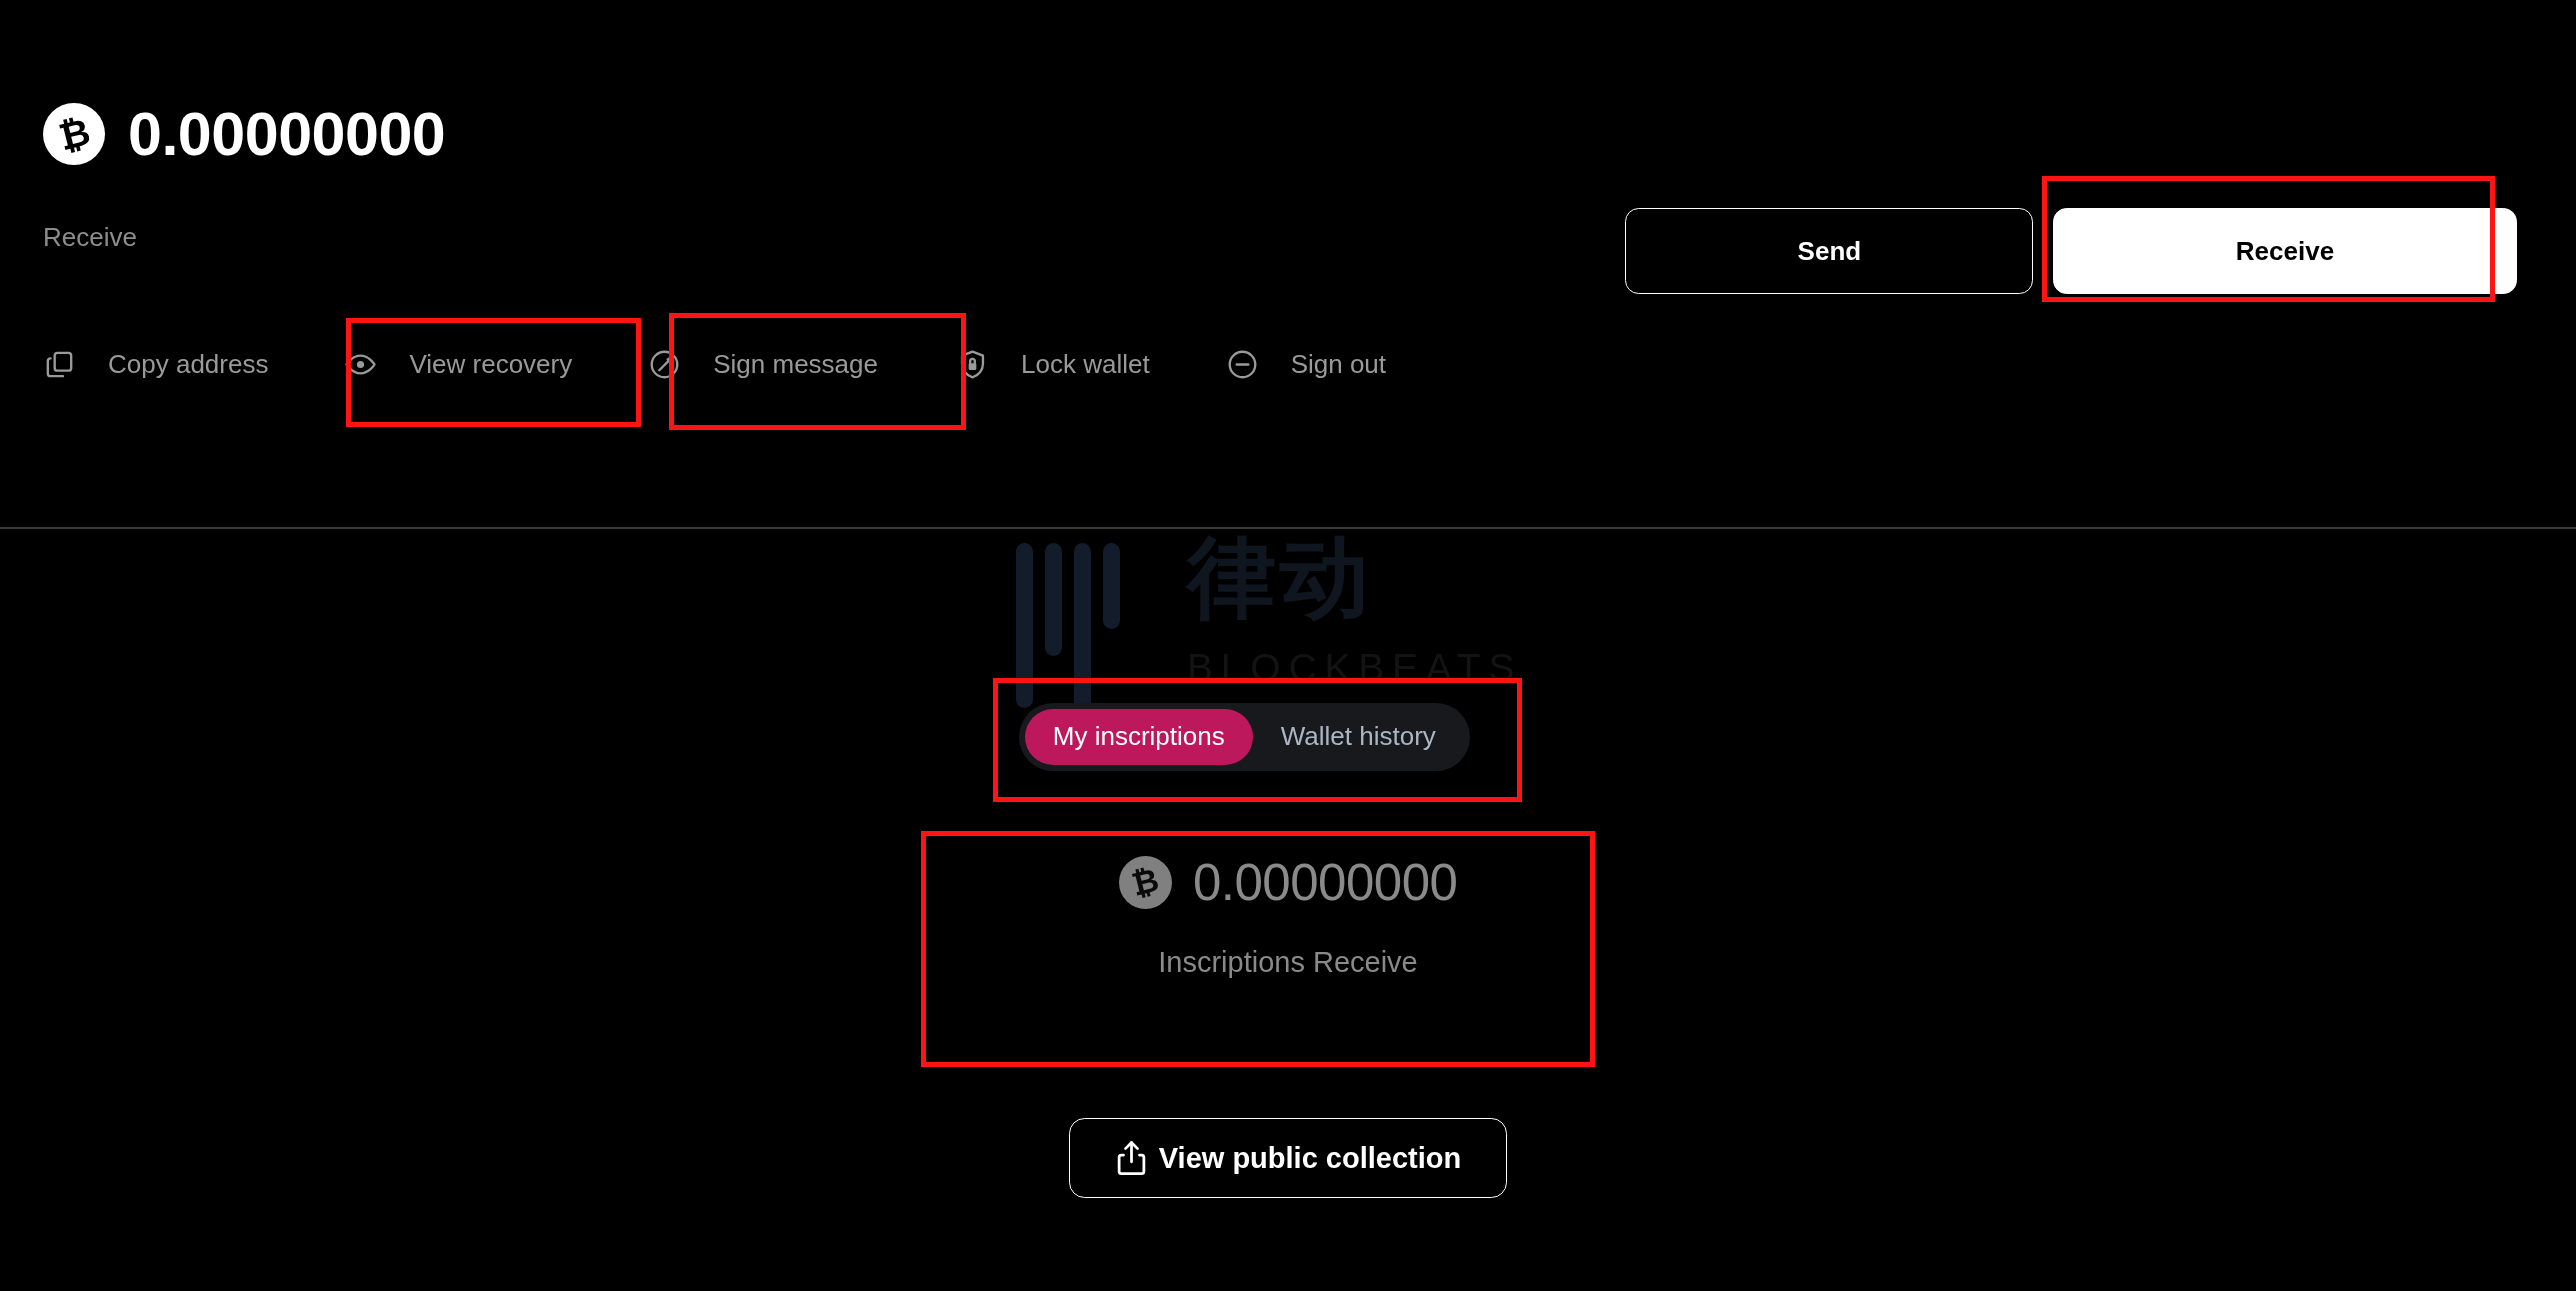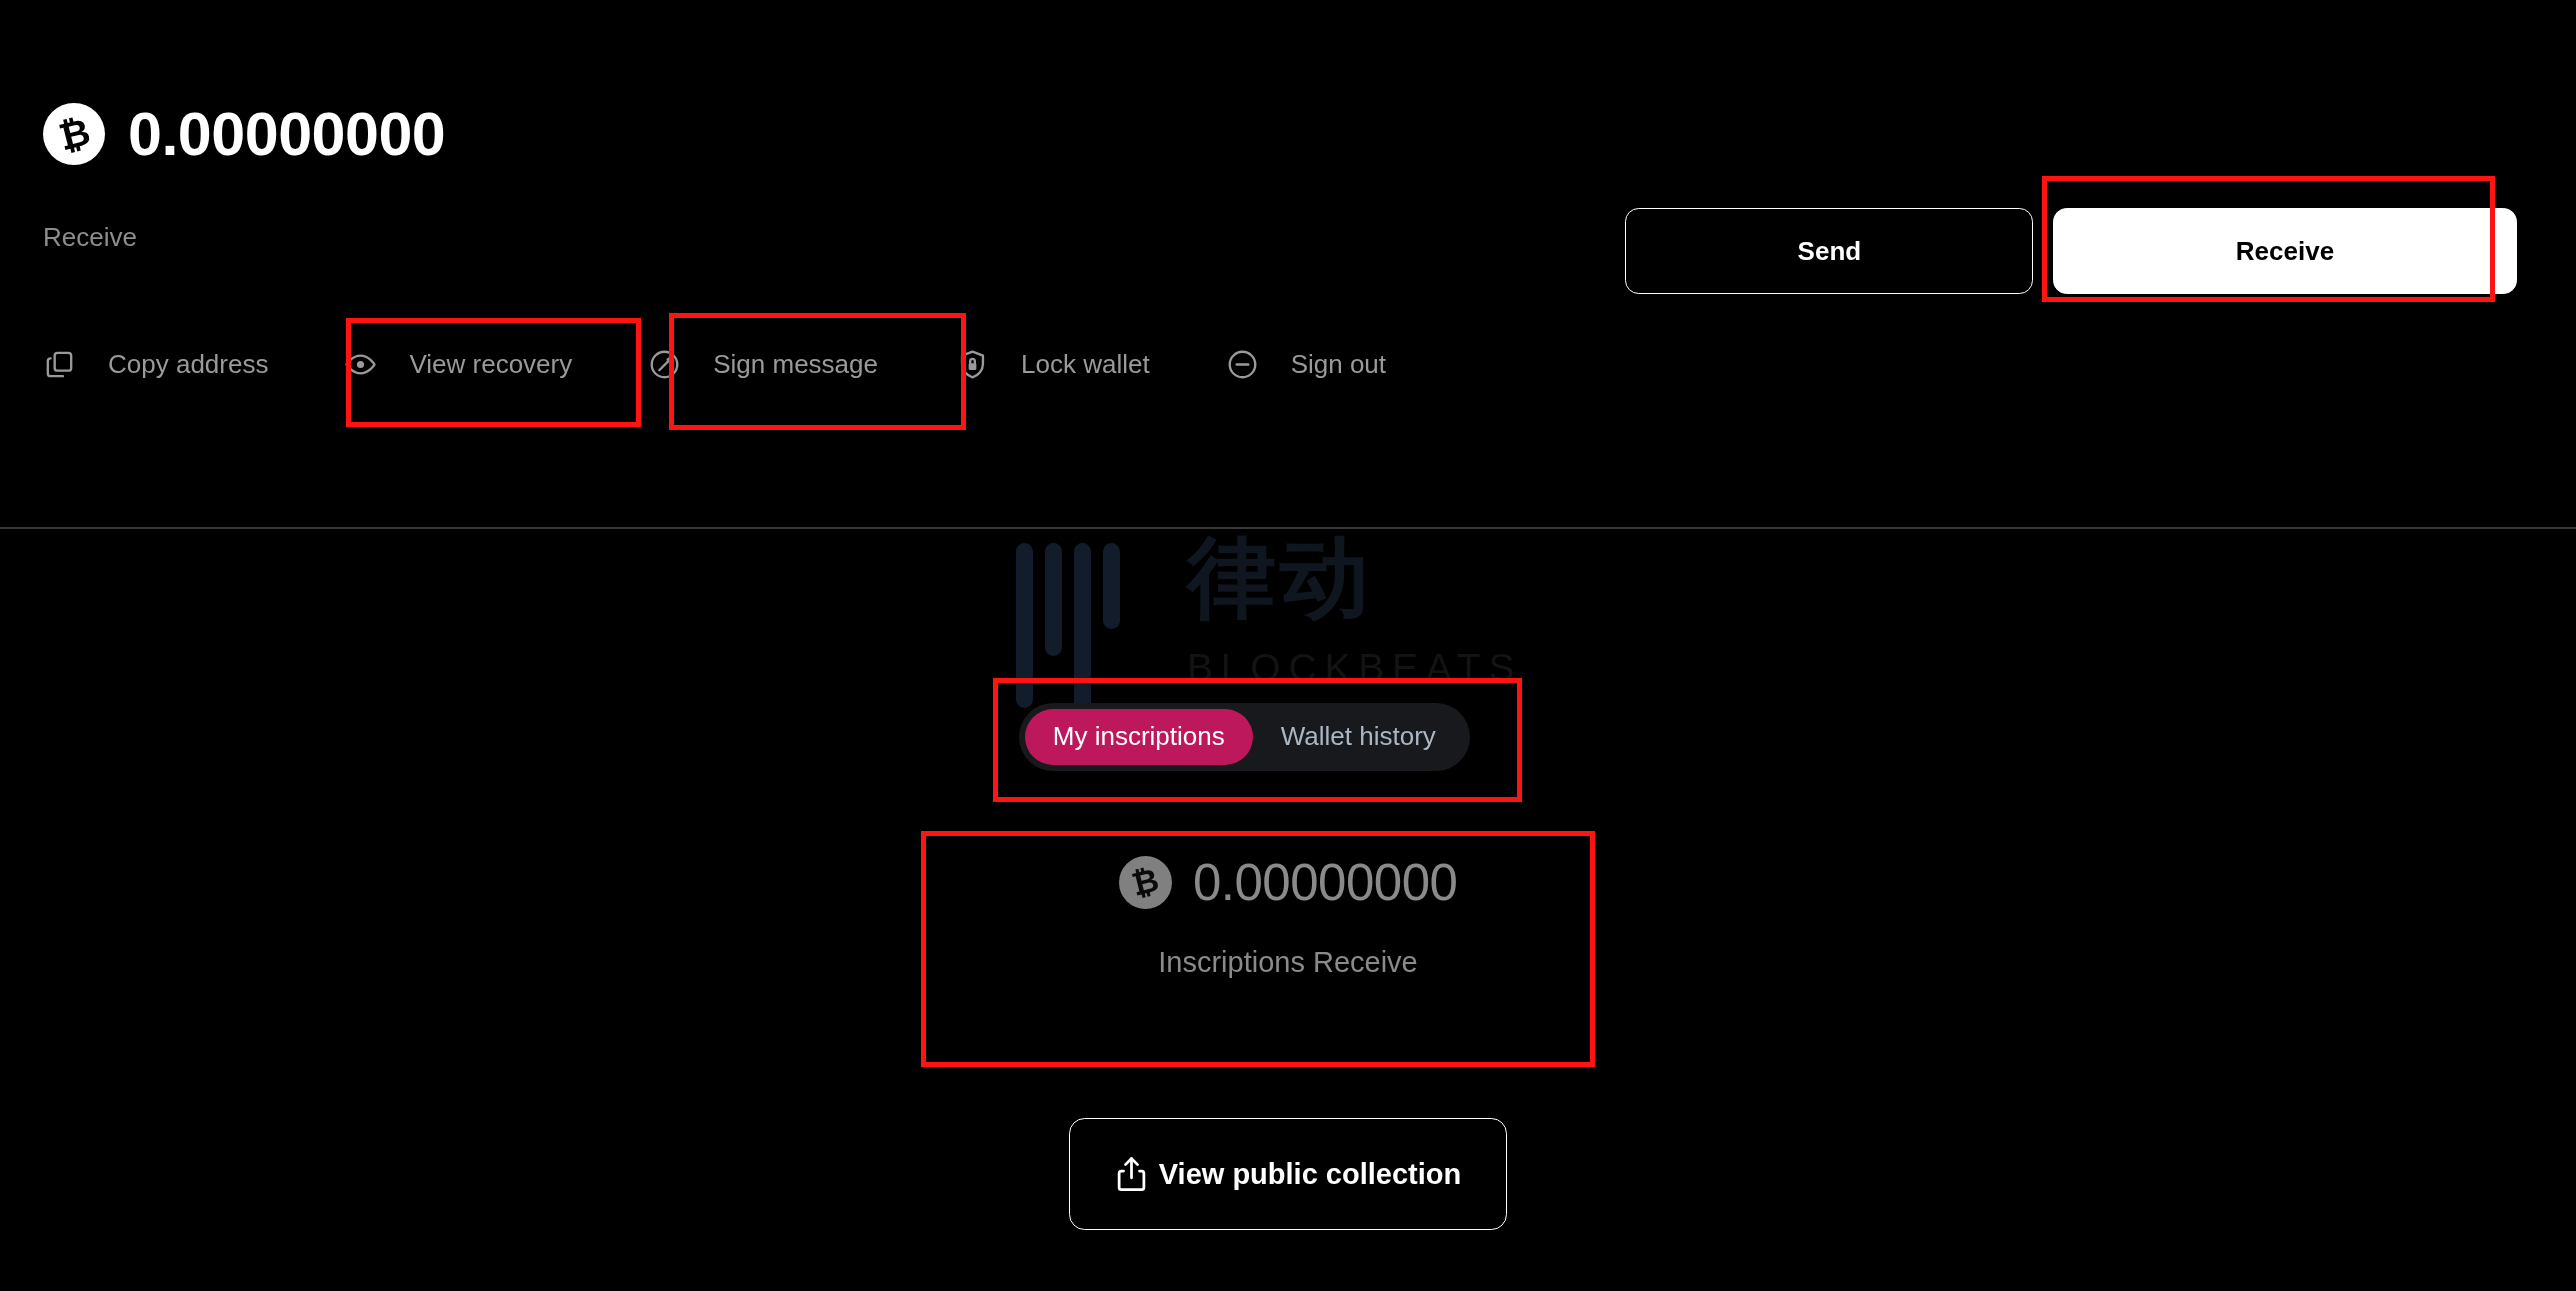--- a/index.html
+++ b/index.html
@@ -99,21 +99,21 @@
     background:#808080; display:flex; align-items:center; justify-content:center;
     flex:0 0 auto;
   }
   .insc-amount { font-size:51px; font-weight:500; color:#8a8a8a; line-height:1; letter-spacing:-0.5px; }
   .insc-label { margin-top:37px; font-size:29px; color:#8a8a8a; }
 
   
   .vpc-wrap { position:absolute; left:0; top:1118px; width:2576px; text-align:center; }
   .btn-vpc {
     display:inline-flex; align-items:center; gap:11px;
-    padding:0 45px; height:112px; border-radius:15.6px;
+    padding:0 45px; height:80px; border-radius:15.6px;
     background:#000; border:1.5px solid #ffffff;
     color:#ffffff; font-size:29px; font-weight:700; cursor:pointer;
   }
   .btn-vpc .ic { width:33px; height:39px; flex:0 0 auto; }
 
   
   .anno {
     position:absolute; border:5.8px solid #ff1414;
     pointer-events:none; box-sizing:border-box;
   }

